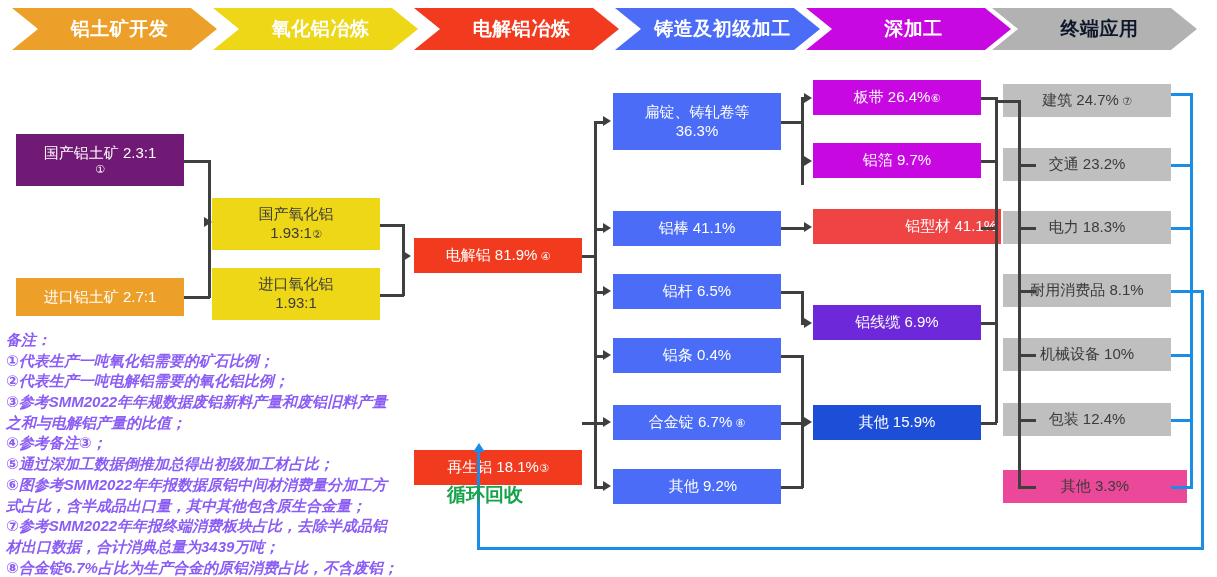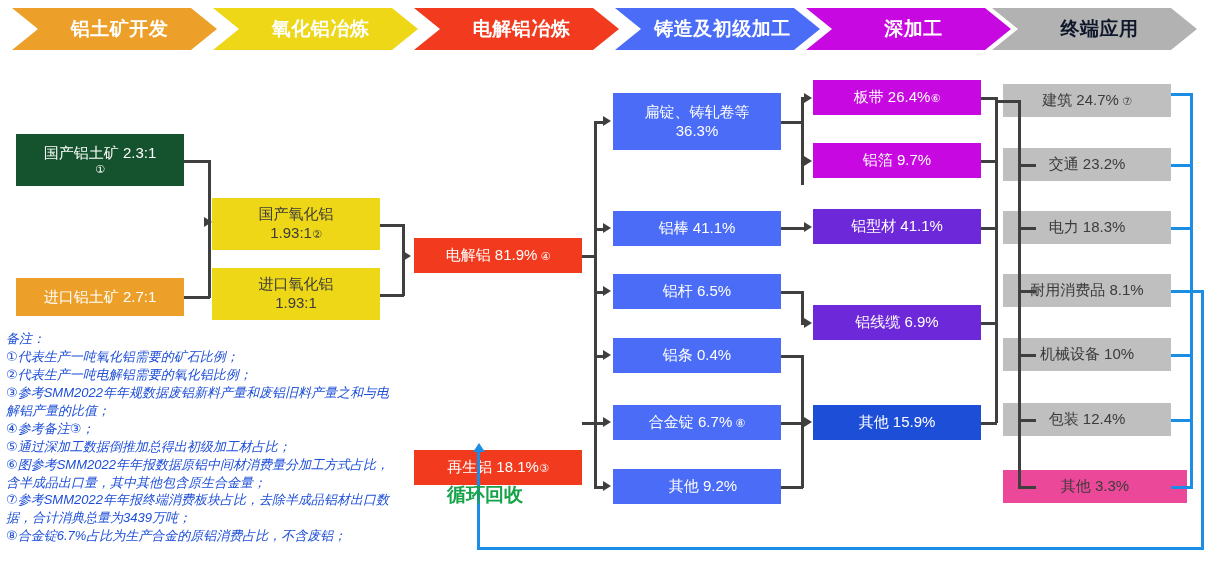--- a/index.html
+++ b/index.html
@@ -30,22 +30,22 @@
   .arw.up{border:none;border-left:6px solid transparent;border-right:6px solid transparent;border-bottom:9px solid #1b8de4;}
 
   
   .bl{position:absolute;background:#1b8de4;}
   .bl.h{height:3px;}
   .bl.v{width:3px;}
 
   #recycle-label{position:absolute;color:#16a34a;font-size:19px;font-weight:700;}
 
   
-  #notes{position:absolute;left:6px;top:330px;width:392px;color:#1d4ed8;font-size:13px;
-         line-height:1.38;font-style:italic;font-weight:400;white-space:pre-wrap;}
+  #notes{position:absolute;left:6px;top:330px;width:392px;color:#8b5cf6;font-size:15px;
+         line-height:1.38;font-style:italic;font-weight:700;white-space:pre-wrap;}
 </style>
 </head>
 <body>
 
 <div id="stage">
 
   <div id="header-row">
       <div class="chev first" style="left: 12px; width: 205px; background: rgb(237, 160, 41);">
         <span>铝土矿开发</span>
       </div>
@@ -60,21 +60,21 @@
       </div>
       <div class="chev" style="left: 806px; width: 205px; background: rgb(200, 8, 224);">
         <span>深加工</span>
       </div>
       <div class="chev" style="left: 992px; width: 205px; background: rgb(178, 178, 178); color: #0f172a;">
         <span>终端应用</span>
       </div>
     </div>
 
   <div id="boxes">
-      <div class="bx white" style="left: 16px; top: 134px; width: 168px; height: 52px; background: #14532d;">
+      <div class="bx white" style="left: 16px; top: 134px; width: 168px; height: 52px; background: #701a75;">
         <div>
           <div>国产铝土矿 2.3:1</div>
           <div class="sup">①</div>
         </div>
       </div>
       <div class="bx white" style="left: 16px; top: 278px; width: 168px; height: 38px; background: rgb(237, 160, 41);">
         <div>进口铝土矿 2.7:1</div>
       </div>
       <div class="bx dark" style="left: 212px; top: 198px; width: 168px; height: 52px; background: rgb(237, 215, 23);">
         <div>
@@ -114,21 +114,21 @@
       </div>
       <div class="bx white" style="left: 613px; top: 469px; width: 168px; height: 35px; background: rgb(74, 108, 247); padding-left: 16px;">
         <div>其他 9.2%</div>
       </div>
       <div class="bx white" style="left: 813px; top: 80px; width: 168px; height: 35px; background: rgb(200, 8, 224);">
         <div>板带 26.4%<span class="sup">⑥</span></div>
       </div>
       <div class="bx white" style="left: 813px; top: 143px; width: 168px; height: 35px; background: rgb(200, 8, 224);">
         <div>铝箔 9.7%</div>
       </div>
-      <div class="bx white" style="left: 813px; top: 209px; width: 168px; height: 35px; background: #6d28d9;">
+      <div class="bx white" style="left: 813px; top: 209px; width: 188px; height: 35px; background: #ef4444; justify-content: flex-end;">
         <div>铝型材 41.1%</div>
       </div>
       <div class="bx white" style="left: 813px; top: 305px; width: 168px; height: 35px; background: #6d28d9;">
         <div>铝线缆 6.9%</div>
       </div>
       <div class="bx white" style="left: 813px; top: 405px; width: 168px; height: 35px; background: #1d4ed8;">
         <div>其他 15.9%</div>
       </div>
       <div class="bx dark" style="left: 1003px; top: 84px; width: 168px; height: 33px; background: rgb(191, 191, 191);">
         <div>建筑 24.7%<span class="sup"> ⑦</span></div>

